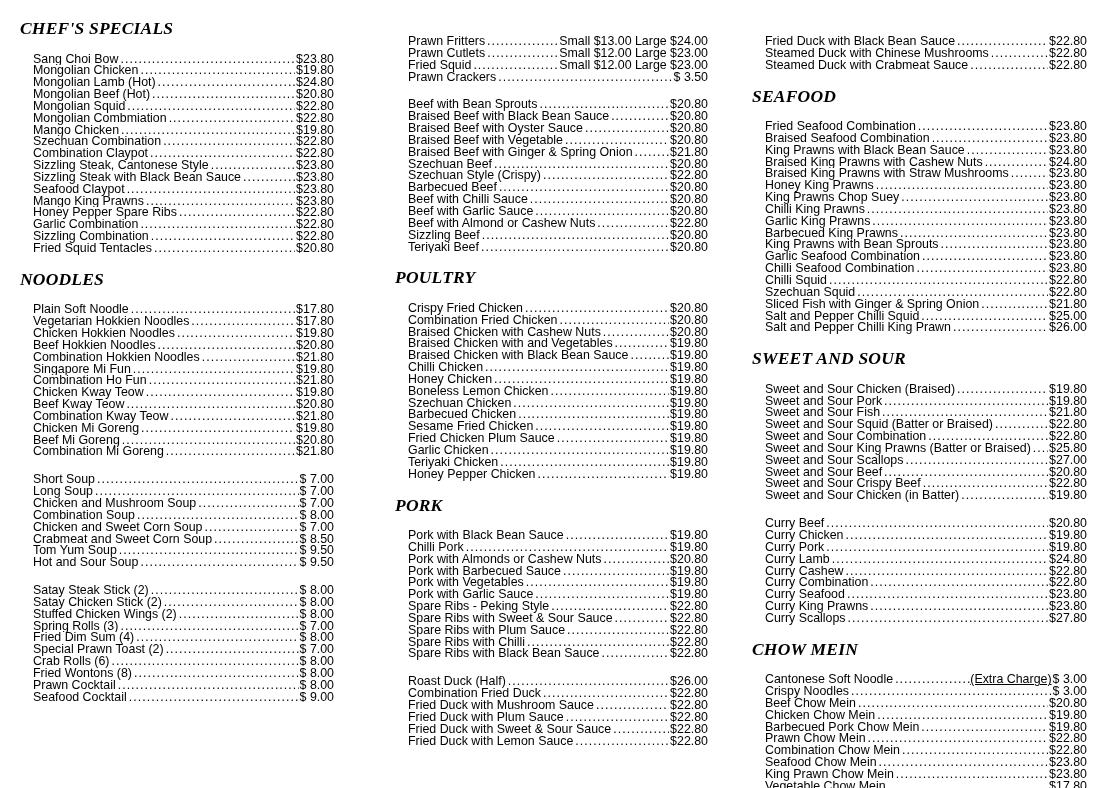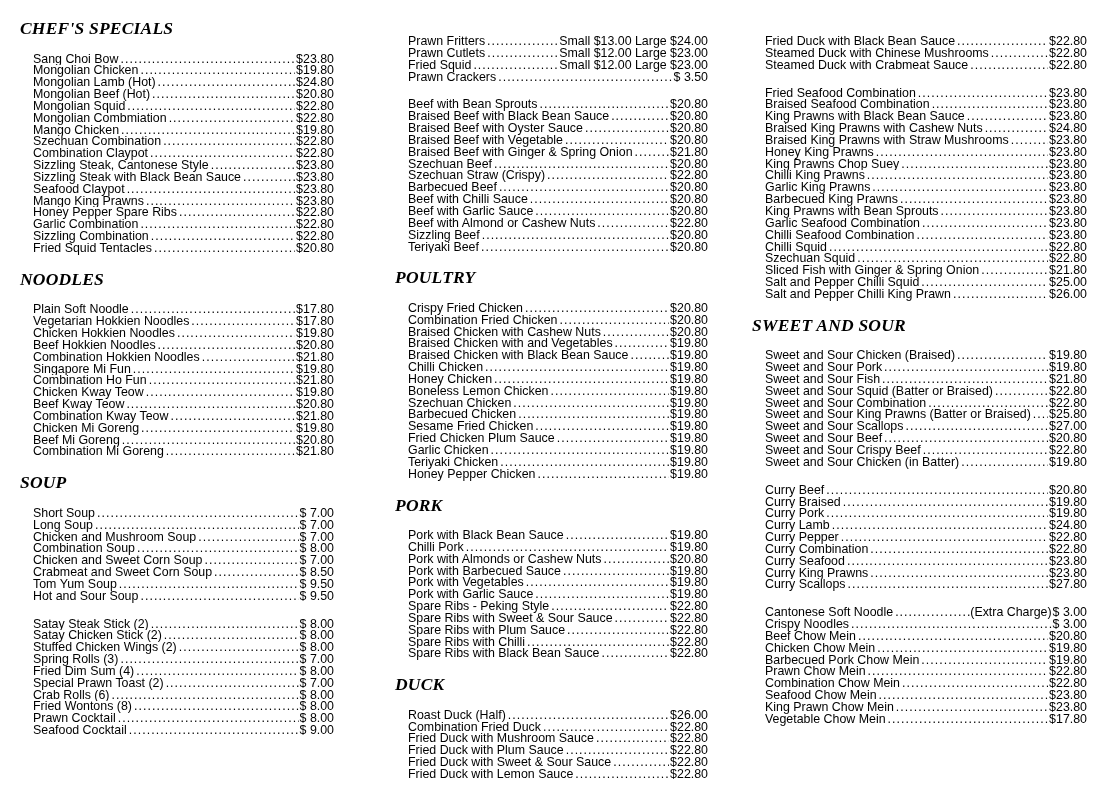--- a/index.html
+++ b/index.html
@@ -69,20 +69,21 @@
     min-width: 4px;
     margin-bottom: 0;
   }
   .item-price {
     flex: 0 0 auto;
     text-align: right;
     padding-left: 1px;
   }
   .extra-note {
     flex: 0 0 auto;
+    text-decoration: underline;
   }
 </style>
 </head>
 <body>
 
 <div id="menu-page">
     <div class="menu-column col-1">
       <div class="section col-lead">
         <div class="section-title">CHEF'S SPECIALS</div>
         <ul class="items">
@@ -237,21 +238,20 @@
             <span class="item-price">$20.80</span>
           </li>
           <li class="menu-item">
             <span class="item-name">Combination Mi Goreng</span>
             <span class="dots">................................................................................................................</span>
             <span class="item-price">$21.80</span>
           </li>
         </ul>
       </div>
       <div class="section">
-        <div class="section-title">SOUP</div>
         <ul class="items">
           <li class="menu-item">
             <span class="item-name">Short Soup</span>
             <span class="dots">................................................................................................................</span>
             <span class="item-price">$  7.00</span>
           </li>
           <li class="menu-item">
             <span class="item-name">Long Soup</span>
             <span class="dots">................................................................................................................</span>
             <span class="item-price">$  7.00</span>
@@ -394,21 +394,21 @@
             <span class="item-name">Braised Beef with Ginger &amp; Spring Onion</span>
             <span class="dots">................................................................................................................</span>
             <span class="item-price">$21.80</span>
           </li>
           <li class="menu-item">
             <span class="item-name">Szechuan Beef</span>
             <span class="dots">................................................................................................................</span>
             <span class="item-price">$20.80</span>
           </li>
           <li class="menu-item">
-            <span class="item-name">Szechuan Straw (Crispy)</span>
+            <span class="item-name">Szechuan Style (Crispy)</span>
             <span class="dots">................................................................................................................</span>
             <span class="item-price">$22.80</span>
           </li>
           <li class="menu-item">
             <span class="item-name">Barbecued Beef</span>
             <span class="dots">................................................................................................................</span>
             <span class="item-price">$20.80</span>
           </li>
           <li class="menu-item">
             <span class="item-name">Beef with Chilli Sauce</span>
@@ -571,21 +571,20 @@
             <span class="item-price">$22.80</span>
           </li>
           <li class="menu-item">
             <span class="item-name">Spare Ribs with Black Bean Sauce</span>
             <span class="dots">................................................................................................................</span>
             <span class="item-price">$22.80</span>
           </li>
         </ul>
       </div>
       <div class="section">
-        <div class="section-title">DUCK</div>
         <ul class="items">
           <li class="menu-item">
             <span class="item-name">Roast Duck (Half)</span>
             <span class="dots">................................................................................................................</span>
             <span class="item-price">$26.00</span>
           </li>
           <li class="menu-item">
             <span class="item-name">Combination Fried Duck</span>
             <span class="dots">................................................................................................................</span>
             <span class="item-price">$22.80</span>
@@ -627,20 +626,21 @@
             <span class="item-price">$22.80</span>
           </li>
           <li class="menu-item">
             <span class="item-name">Steamed Duck with Crabmeat Sauce</span>
             <span class="dots">................................................................................................................</span>
             <span class="item-price">$22.80</span>
           </li>
         </ul>
       </div>
       <div class="section">
+        <div class="section-title">SEAFOOD</div>
         <ul class="items">
           <li class="menu-item">
             <span class="item-name">Fried Seafood Combination</span>
             <span class="dots">................................................................................................................</span>
             <span class="item-price">$23.80</span>
           </li>
           <li class="menu-item">
             <span class="item-name">Braised Seafood Combination</span>
             <span class="dots">................................................................................................................</span>
             <span class="item-price">$23.80</span>
@@ -783,36 +783,36 @@
         </ul>
       </div>
       <div class="section">
         <ul class="items">
           <li class="menu-item">
             <span class="item-name">Curry Beef</span>
             <span class="dots">................................................................................................................</span>
             <span class="item-price">$20.80</span>
           </li>
           <li class="menu-item">
-            <span class="item-name">Curry Braised</span>
+            <span class="item-name">Curry Chicken</span>
             <span class="dots">................................................................................................................</span>
             <span class="item-price">$19.80</span>
           </li>
           <li class="menu-item">
             <span class="item-name">Curry Pork</span>
             <span class="dots">................................................................................................................</span>
             <span class="item-price">$19.80</span>
           </li>
           <li class="menu-item">
             <span class="item-name">Curry Lamb</span>
             <span class="dots">................................................................................................................</span>
             <span class="item-price">$24.80</span>
           </li>
           <li class="menu-item">
-            <span class="item-name">Curry Pepper</span>
+            <span class="item-name">Curry Cashew</span>
             <span class="dots">................................................................................................................</span>
             <span class="item-price">$22.80</span>
           </li>
           <li class="menu-item">
             <span class="item-name">Curry Combination</span>
             <span class="dots">................................................................................................................</span>
             <span class="item-price">$22.80</span>
           </li>
           <li class="menu-item">
             <span class="item-name">Curry Seafood</span>
@@ -825,20 +825,21 @@
             <span class="item-price">$23.80</span>
           </li>
           <li class="menu-item">
             <span class="item-name">Curry Scallops</span>
             <span class="dots">................................................................................................................</span>
             <span class="item-price">$27.80</span>
           </li>
         </ul>
       </div>
       <div class="section">
+        <div class="section-title">CHOW MEIN</div>
         <ul class="items">
           <li class="menu-item">
             <span class="item-name">Cantonese Soft Noodle</span>
             <span class="dots">................................................................................................................</span>
             <span class="extra-note">(Extra Charge)</span>
             <span class="item-price">$  3.00</span>
           </li>
           <li class="menu-item">
             <span class="item-name">Crispy Noodles</span>
             <span class="dots">................................................................................................................</span>

